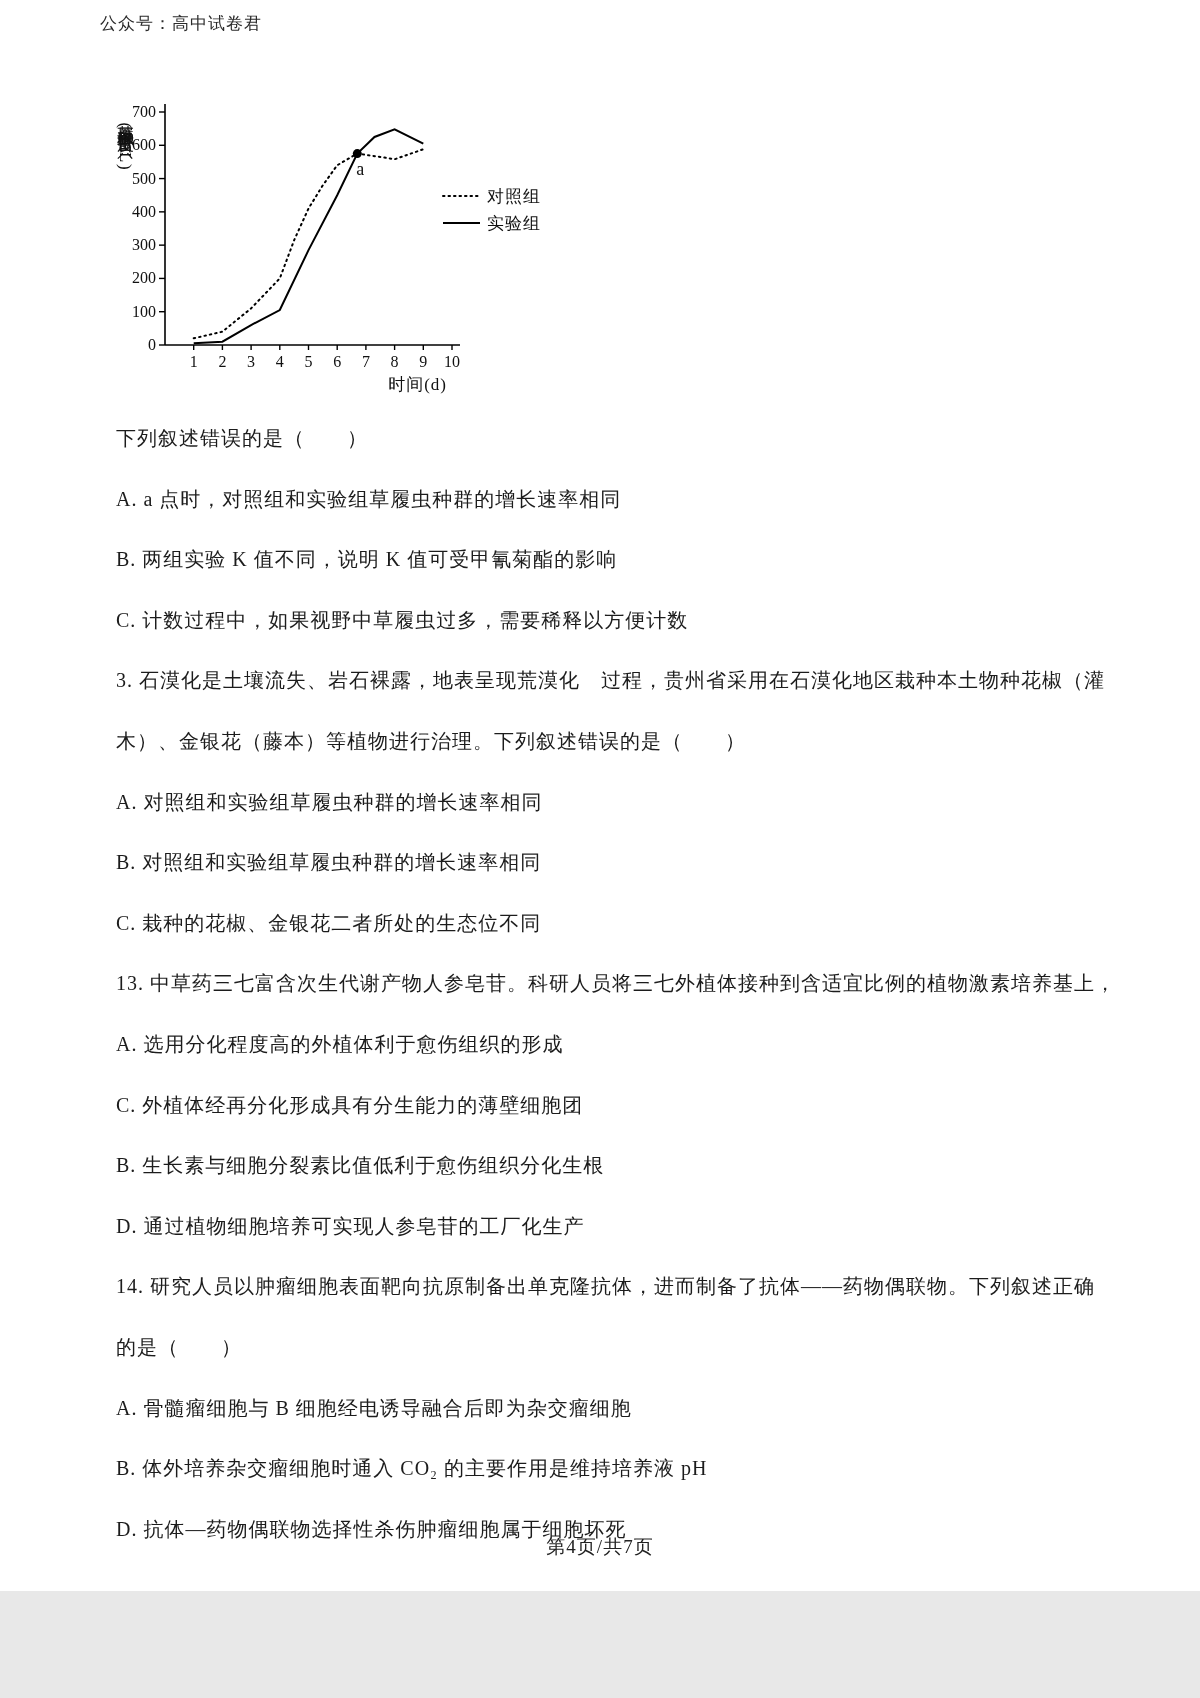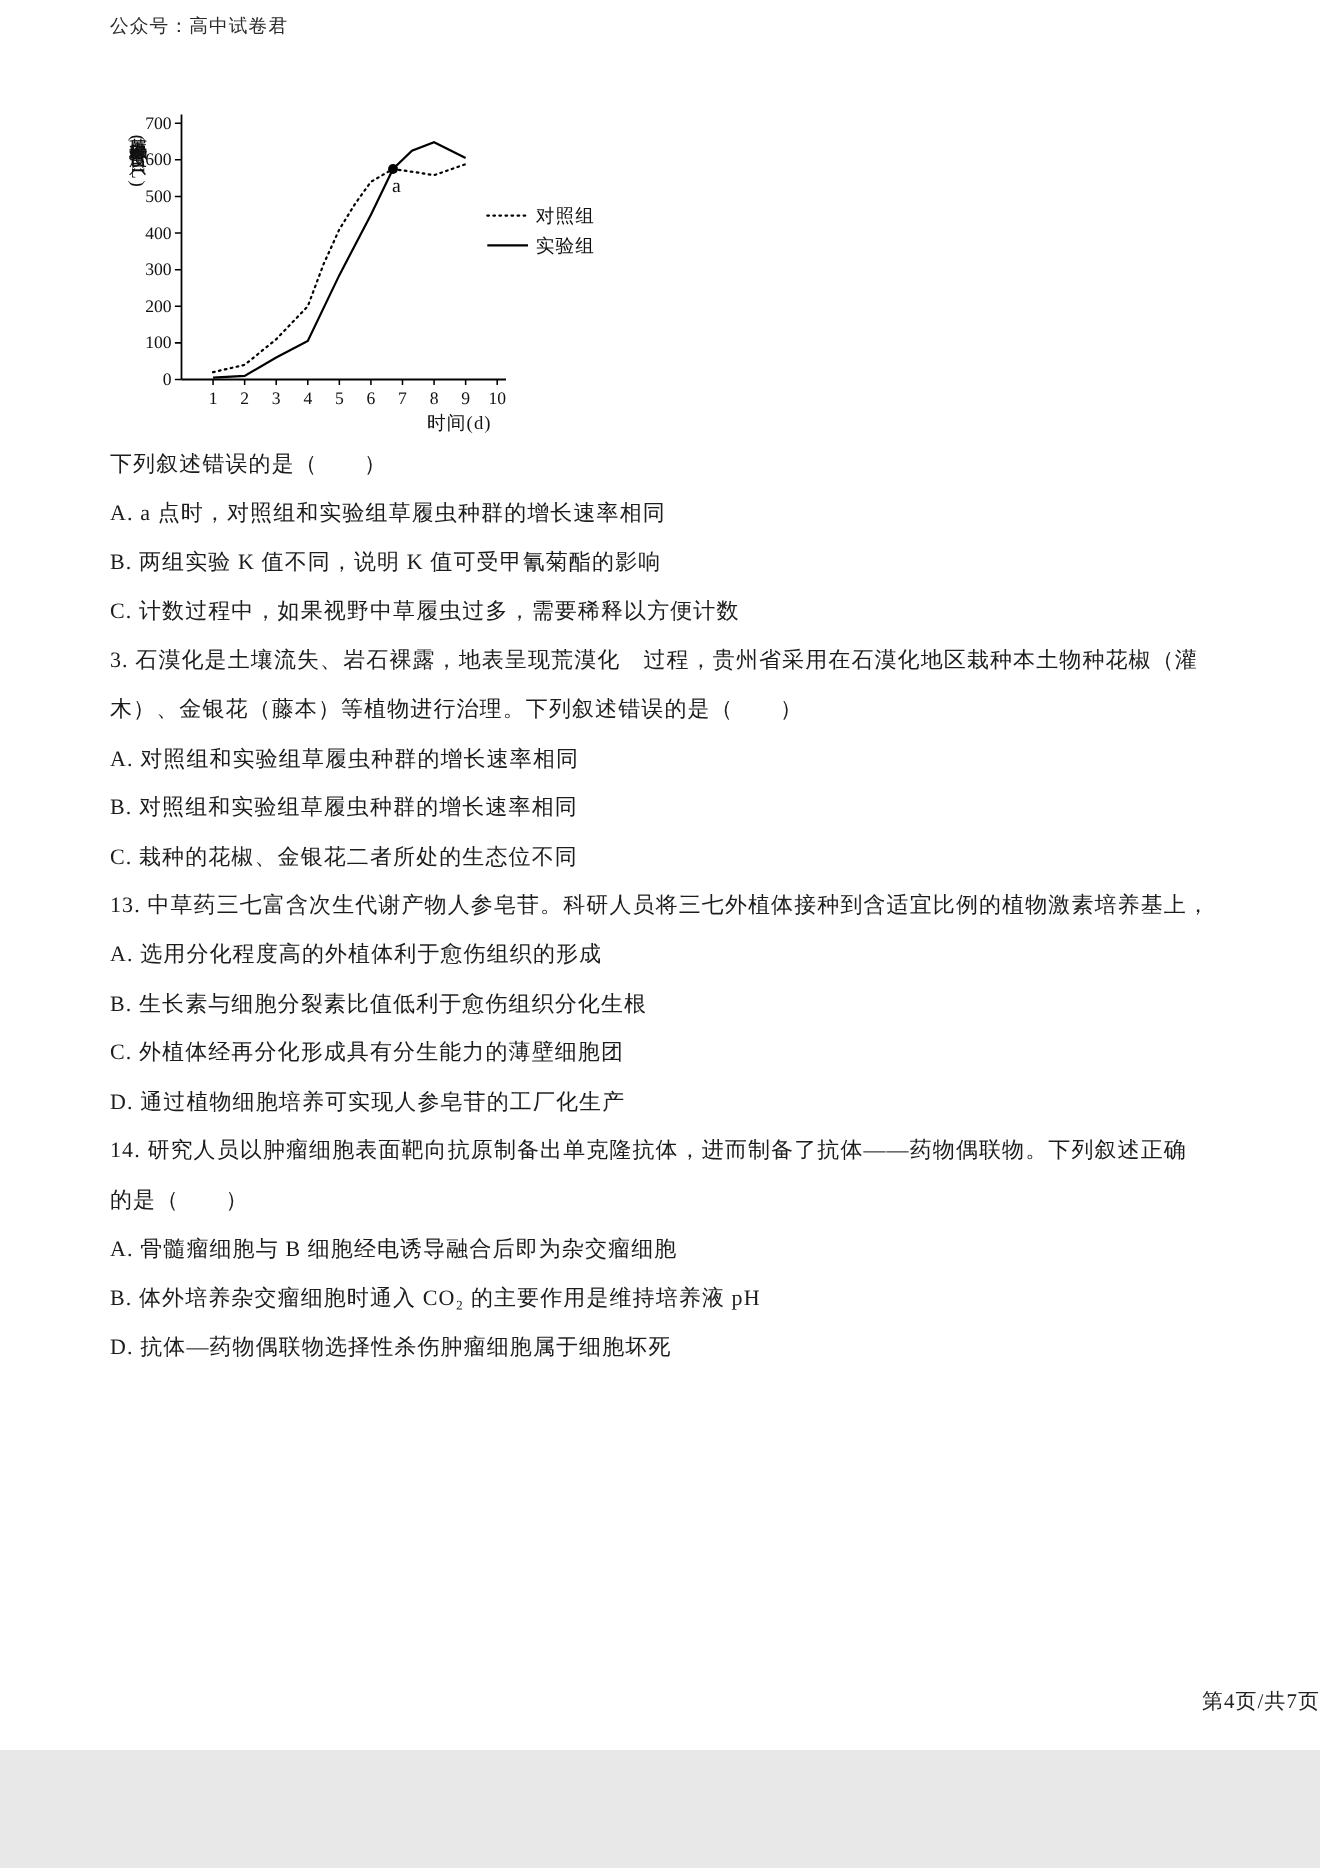--- a/index.html
+++ b/index.html
@@ -25,27 +25,27 @@
     font-size:17px;letter-spacing:1.5px;line-height:26px;
     color:#111;
   }
   .chart-svg{position:absolute;left:0;top:0;}
   .chart-svg text{font-family:"Liberation Serif","DejaVu Serif",serif;fill:#111;}
   .text-block{
     position:absolute;left:100px;top:400px;width:1015px;
     font-size:20px;letter-spacing:1px;color:#1c1c1c;
   }
   .text-block p.line{
-    margin:0;padding:0;
+    margin:16px;padding:0;
     line-height:44.6px;height:44.6px;
     white-space:nowrap;
   }
   .footer{
     position:absolute;left:0;top:1534px;width:100%;
-    text-align:right;font-size:19px;letter-spacing:1px;color:#222;
+    text-align:center;font-size:19px;letter-spacing:1px;color:#222;
   }
 </style>
 </head>
 <body>
 
 <div class="page">
 
   <div class="watermark">公众号：高中试卷君</div>
 
   <div class="chart-wrap">
@@ -106,22 +106,22 @@
       <p class="line">A. a 点时，对照组和实验组草履虫种群的增长速率相同</p>
       <p class="line">B. 两组实验 K 值不同，说明 K 值可受甲氰菊酯的影响</p>
       <p class="line">C. 计数过程中，如果视野中草履虫过多，需要稀释以方便计数</p>
       <p class="line">3. 石漠化是土壤流失、岩石裸露，地表呈现荒漠化　过程，贵州省采用在石漠化地区栽种本土物种花椒（灌</p>
       <p class="line">木）、金银花（藤本）等植物进行治理。下列叙述错误的是（　　）</p>
       <p class="line">A. 对照组和实验组草履虫种群的增长速率相同</p>
       <p class="line">B. 对照组和实验组草履虫种群的增长速率相同</p>
       <p class="line">C. 栽种的花椒、金银花二者所处的生态位不同</p>
       <p class="line">13. 中草药三七富含次生代谢产物人参皂苷。科研人员将三七外植体接种到含适宜比例的植物激素培养基上，</p>
       <p class="line">A. 选用分化程度高的外植体利于愈伤组织的形成</p>
+      <p class="line">C. 外植体经再分化形成具有分生能力的薄壁细胞团</p>
       <p class="line">B. 生长素与细胞分裂素比值低利于愈伤组织分化生根</p>
-      <p class="line">C. 外植体经再分化形成具有分生能力的薄壁细胞团</p>
       <p class="line">D. 通过植物细胞培养可实现人参皂苷的工厂化生产</p>
       <p class="line">14. 研究人员以肿瘤细胞表面靶向抗原制备出单克隆抗体，进而制备了抗体——药物偶联物。下列叙述正确</p>
       <p class="line">的是（　　）</p>
       <p class="line">A. 骨髓瘤细胞与 B 细胞经电诱导融合后即为杂交瘤细胞</p>
       <p class="line">B. 体外培养杂交瘤细胞时通入 CO₂ 的主要作用是维持培养液 pH</p>
       <p class="line">D. 抗体—药物偶联物选择性杀伤肿瘤细胞属于细胞坏死</p>
     </div>
 
   <div class="footer">第4页/共7页</div>
 

